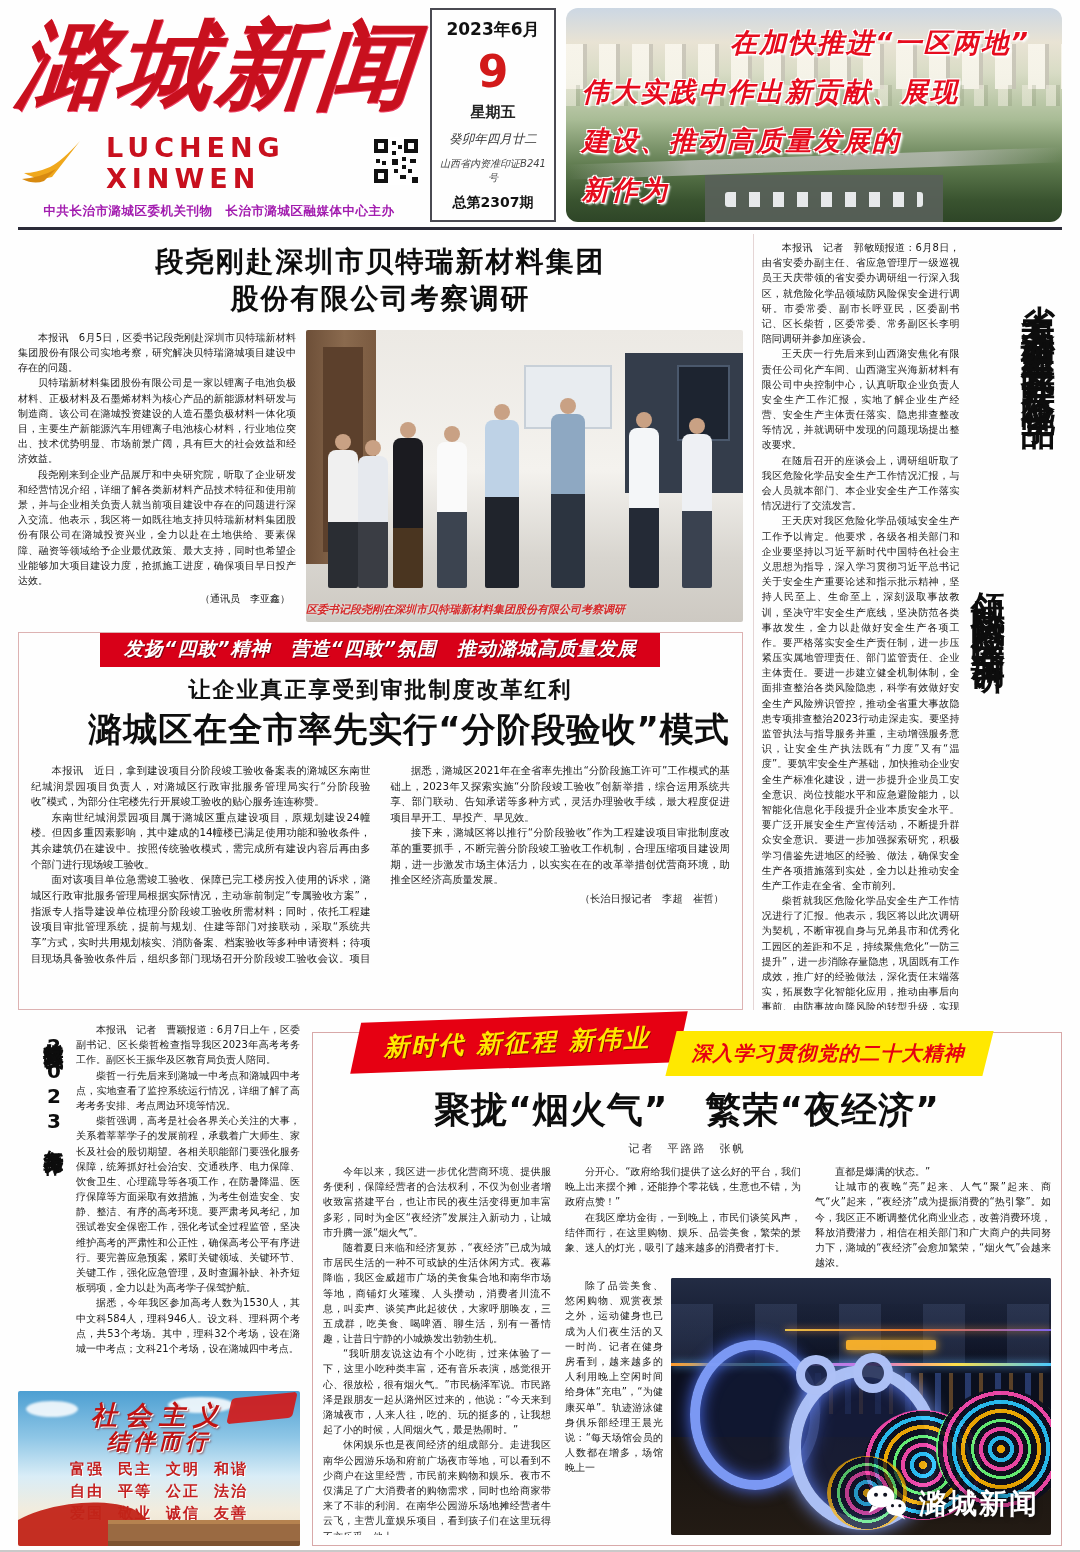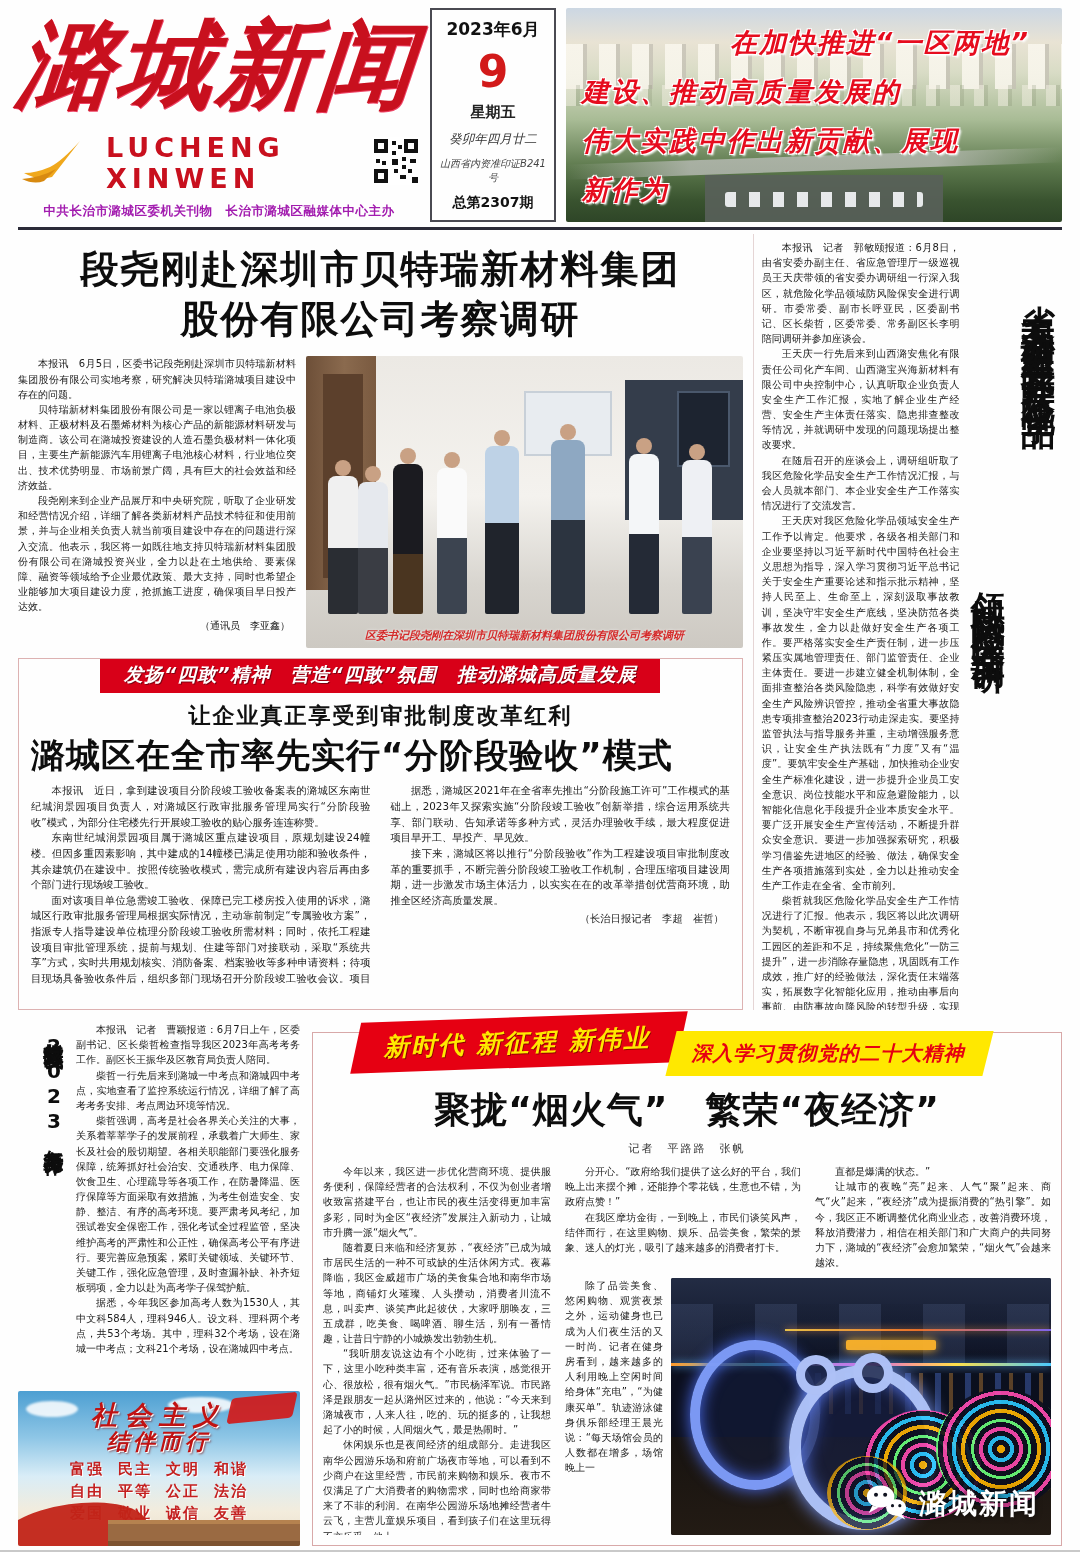--- a/index.html
+++ b/index.html
@@ -18,71 +18,71 @@
   .latin{ color:#c8101e; font-weight:900; font-size:27px; letter-spacing:5px; word-spacing:34px; }
   .organ{ font-size:12.5px; color:#a21caf; margin-top:9px; text-align:center; letter-spacing:.5px; font-weight:700;}
   .datebox{ width:126px; border:2px solid #4a4a52; padding:8px 4px; text-align:center;
             display:flex; flex-direction:column; justify-content:space-between; }
   .db-month{ font-weight:900; font-size:17px; color:#111; }
   .db-day{ font-weight:900; font-size:44px; color:#d21a1a; line-height:1; }
   .db-week{ font-size:15px; font-weight:700; color:#222; }
   .db-lunar{ font-size:12.5px; color:#333; font-style:italic; }
   .db-lic{ font-size:10px; color:#444; font-style:italic; }
   .db-issue{ font-size:14px; font-weight:900; color:#111; }
-  .header-photo{ flex:1; position:relative; overflow:hidden; border-radius:2px;
+  .header-photo{ flex:1; position:relative; overflow:hidden; border-radius:12px;
      background:linear-gradient(180deg,#ccd7e3 0%,#e9e3d4 16%,#d9dcc6 30%,#a9bc96 52%,#5e7a4e 74%,#39532f 90%,#2e4527 100%); }
   .hp-band1{ position:absolute; left:0; right:0; top:17%; height:21%; opacity:.9;
      background:repeating-linear-gradient(90deg, rgba(250,247,238,.95) 0 17px, rgba(196,192,180,.85) 17px 21px, rgba(0,0,0,0) 21px 33px); }
   .hp-band2{ position:absolute; left:0; right:0; top:36%; height:10%; opacity:.55;
      background:repeating-linear-gradient(90deg, rgba(244,240,228,.9) 0 10px, rgba(120,130,100,.4) 10px 14px, rgba(0,0,0,0) 14px 24px); }
   .hp-road{ position:absolute; left:0; right:0; bottom:24%; height:7%; transform:rotate(-2deg); opacity:.8;
      background:linear-gradient(90deg, rgba(0,0,0,0), #b9bcb6 25% 75%, rgba(0,0,0,0)); }
   .hp-lot{ position:absolute; bottom:0; left:28%; width:48%; height:22%; background:#59615a; opacity:.9; }
   .hp-cars{ position:absolute; bottom:7%; left:32%; width:40%; height:7%; opacity:.95;
      background:repeating-linear-gradient(90deg, #eef0f2 0 11px, rgba(0,0,0,0) 11px 24px); border-radius:3px; }
   .hp-slogan{ position:absolute; inset:0; padding:10px 16px; color:#e60c1e; font-weight:900;
      font-size:27px; line-height:1.82; font-style:italic; letter-spacing:2px;
      text-shadow:-1px -1px 0 #fff,1px -1px 0 #fff,-1px 1px 0 #fff,1px 1px 0 #fff,2px 2px 2px rgba(255,255,255,.9); }
   .hp-s0{ text-indent:148px; }
   .main-rule{ height:3px; background:#2b2b38; margin:5px 0 4px 0; }
 
   
   .top-section{ display:flex; gap:10px; height:776px; }
   .left-stack{ width:752px; display:flex; flex-direction:column; }
-  .a1-headline{ text-align:center; font-size:38px; font-weight:900; color:#0d0d0d;
+  .a1-headline{ text-align:center; font-size:28px; font-weight:900; color:#0d0d0d;
                 line-height:1.32; letter-spacing:2px; margin:10px 0 12px 0; }
   .a1-body{ display:flex; gap:10px; height:292px; }
   .a1-text{ width:278px; overflow:hidden; }
   .bodytext p{ font-size:10px; line-height:1.52; text-align:justify; text-indent:2em; color:#1a1a1a; }
   .byline{ text-align:right !important; text-indent:0 !important; padding-right:6px; margin-top:3px; }
   .photo1{ flex:1; position:relative; overflow:hidden; border-radius:2px;
      background:linear-gradient(180deg,#ece9e4 0%,#f4f2ee 48%,#d8d5cf 78%,#cdc9c2 100%); }
   .ph-wood{ position:absolute; left:0; top:0; width:16%; height:80%;
      background:linear-gradient(90deg,#6d4f38,#8a6a4e 55%,#7a5a40); }
   .ph-door{ position:absolute; left:4%; top:6%; width:9%; height:70%; background:#5c402c; }
   .ph-wall{ position:absolute; right:0; top:8%; width:27%; height:48%; background:#343d4b; }
   .ph-screen{ position:absolute; right:3%; top:12%; width:12%; height:26%; background:#1d2430;
      box-shadow:inset 0 0 0 2px #4a586c; }
   .ph-board{ position:absolute; right:30%; top:12%; width:20%; height:22%; background:#e8ecf0;
      box-shadow:inset 0 0 0 2px #c8d0d8; }
   .person{ position:absolute; bottom:34px; width:30px; border-radius:8px 8px 2px 2px; }
   .person::before{ content:""; position:absolute; top:-16px; left:50%; transform:translateX(-50%);
      width:16px; height:16px; border-radius:50%; background:#c9a184; }
-  .photo1-caption{ position:absolute; bottom:5px; left:0; right:0; text-align:center;
+  .photo1-caption{ position:absolute; bottom:5px; left:0; right:0; text-align:left;
      color:#d42a2a; font-size:11px; font-weight:700; font-style:italic;
      text-shadow:0 0 3px rgba(255,255,255,.8); }
 
   .mid-box{ margin-top:10px; flex:1; border:1px solid #ddb2b2; padding:0 12px 6px 12px; overflow:hidden; }
   .mid-banner{ width:560px; margin:-2px auto 4px auto; background:#d80018; color:#fff;
      font-weight:900; font-size:19px; text-align:center; padding:5px 0; letter-spacing:1px;
      font-style:italic; text-shadow:1px 1px 0 #7e0010; }
   .mid-kicker{ text-align:center; font-family:"DejaVu Serif","Liberation Serif",serif;
      font-weight:900; font-size:22px; color:#111; margin:8px 0 2px 0; letter-spacing:2px; }
-  .mid-headline{ text-align:left; font-size:34px; font-weight:900; color:#0d0d0d;
-     letter-spacing:1px; margin:2px 0 4px 0; }
+  .mid-headline{ text-align:right; font-size:34px; font-weight:900; color:#0d0d0d;
+     letter-spacing:1px; margin:2px 0 10px 0; }
   .mid-cols{ display:flex; gap:20px; height:202px; overflow:hidden; }
   .mid-col{ flex:1; overflow:hidden; }
   .mid-col p{ font-size:10.3px; }
 
   .article2{ width:214px; overflow:hidden; padding-top:6px; border-left:1px solid #e5d5d5; padding-left:8px; }
   .vheads{ width:96px; display:flex; gap:8px; }
   .vhead{ writing-mode:vertical-rl; text-orientation:upright; font-weight:900; color:#0d0d0d; }
   .vhead-inner{ font-size:34px; letter-spacing:8px; margin-top:330px; width:42px; }
   .vhead-outer{ font-size:34px; letter-spacing:7px; margin-top:44px; width:42px; }
 
@@ -214,22 +214,22 @@
     </div>
 
     <div class="header-photo">
       <div class="hp-band1"></div>
       <div class="hp-band2"></div>
       <div class="hp-road"></div>
       <div class="hp-lot"></div>
       <div class="hp-cars"></div>
       <div class="hp-slogan">
         <div class="hp-s0">在加快推进“一区两地”</div>
+        <div>伟大实践中作出新贡献、展现</div>
         <div>建设、推动高质量发展的</div>
-        <div>伟大实践中作出新贡献、展现</div>
         <div>新作为</div>
       </div>
     </div>
   </header>
 
   <div class="main-rule"></div>
 
   <section class="top-section">
     <div class="left-stack">
 

